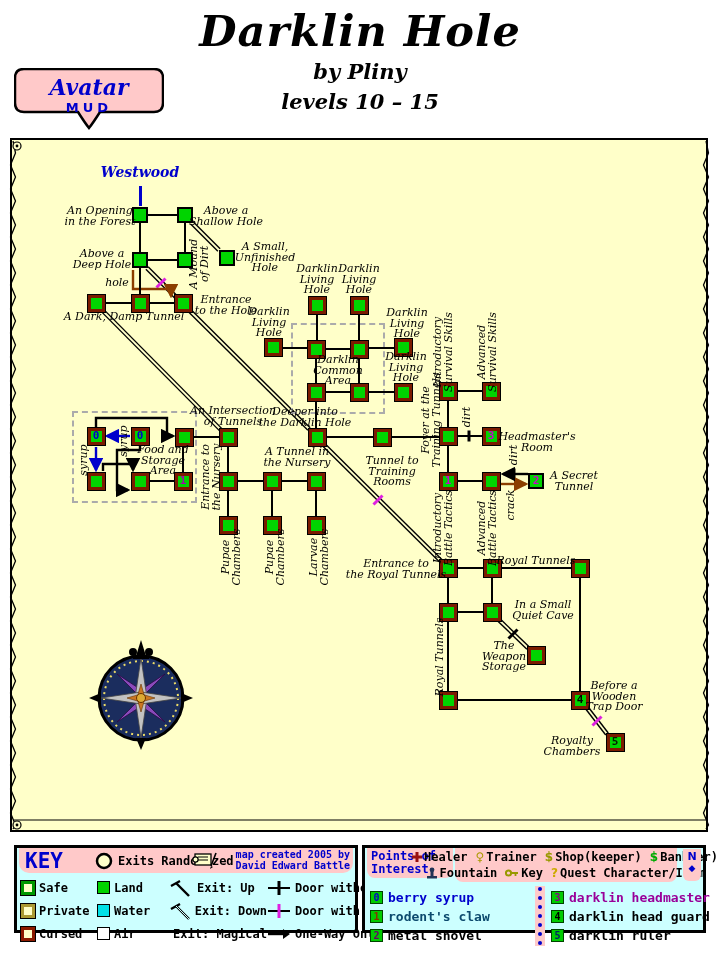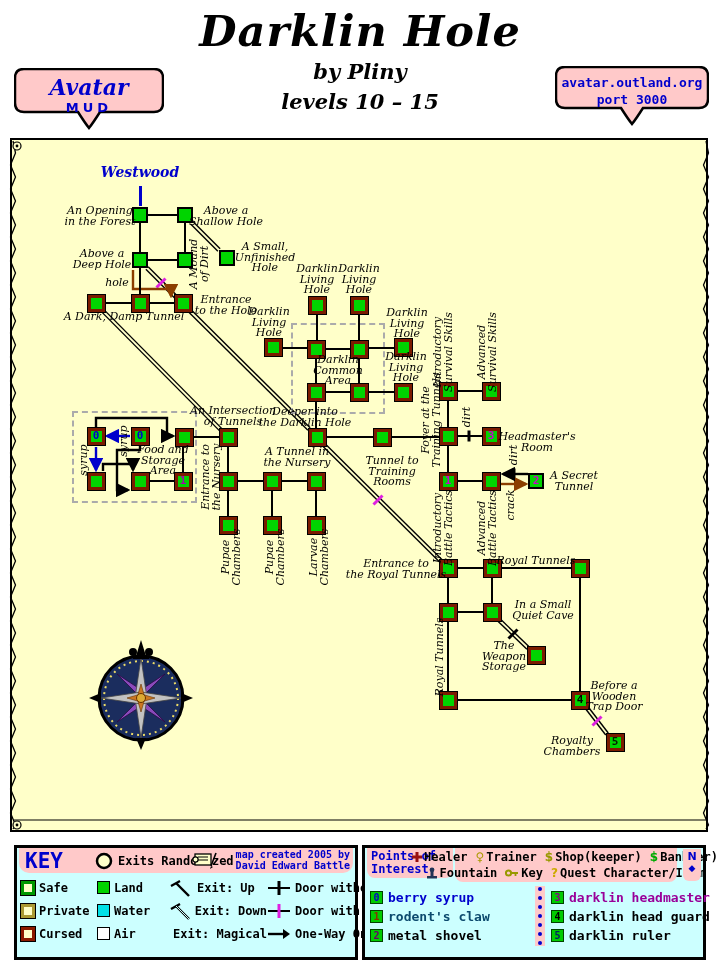--- a/index.html
+++ b/index.html
@@ -36,21 +36,21 @@
         border:3px solid #7B1C00;outline:1px solid #000;display:flex;align-items:center;justify-content:center;}
   .room.land{width:16px;height:16px;border:2px solid #000;outline:none;}
   .room .n{font:bold 11px "DejaVu Sans Mono",monospace;line-height:10px;}
   .mlabel{position:absolute;font:italic 11px "DejaVu Serif",serif;line-height:10.5px;
           text-align:center;color:#000;white-space:pre;}
   .mlabel.r{transform:translate(-50%,-50%) rotate(-90deg);}
   .mlabel.h{transform:translate(-50%,-50%);}
   .mlabel.blue{color:#0000CC;font:italic bold 14px "DejaVu Serif",serif;}
 
   
-  .lbox{position:absolute;top:845px;width:344px;height:115px;background:#CCFFFF;
+  .lbox{position:absolute;top:845px;width:344px;height:88px;background:#CCFFFF;
         border:3px solid #000;box-sizing:border-box;}
   #key-box{left:14px;}
   #poi-box{left:362px;}
   .pinkpatch{position:absolute;background:#FFC9C9;border-radius:0 0 8px 8px;}
   #key-title{position:absolute;left:8px;top:1px;font:bold 21px "DejaVu Sans Mono",monospace;color:#0000CC;}
   #key-rand{position:absolute;left:78px;top:4px;display:flex;align-items:center;gap:5px;
             font:bold 12px "DejaVu Sans Mono",monospace;color:#000;}
   #key-credit{position:absolute;right:5px;top:1px;display:flex;align-items:center;gap:18px;}
   #key-credit .ct{font:bold 10px "DejaVu Sans Mono",monospace;color:#0000CC;line-height:11px;}
   #key-grid{position:absolute;left:4px;top:28px;width:332px;height:70px;
@@ -92,27 +92,20 @@
   <div class="levels">levels 10 – 15</div>
 
   <div class="badge" id="badge-left">
     <svg width="150" height="62">
       <path d="M10 1 H140 Q149 1 149 10 V35 Q149 44 140 44 H86 Q79 55 75 60 Q71 55 64 44 H10 Q1 44 1 35 V10 Q1 1 10 1 Z" fill="#FFC9C9" stroke="#000" stroke-width="2.5"></path>
     </svg>
     <span class="b1">Avatar</span>
     <span class="b2">MUD</span>
   </div>
 
-  <div class="badge" id="badge-right">
-    <svg width="154" height="60">
-      <path d="M10 1 H144 Q153 1 153 10 V33 Q153 42 144 42 H88 Q81 53 77 58 Q73 53 66 42 H10 Q1 42 1 33 V10 Q1 1 10 1 Z" fill="#FFC9C9" stroke="#000" stroke-width="2.5"></path>
-    </svg>
-    <span class="b1">avatar.outland.org</span>
-    <span class="b2">port 3000</span>
-  </div>
 
   <div id="parchment"></div>
 
   <div id="map">
     <svg id="map-svg" width="720" height="960">
       <defs>
         <marker id="ah-black" markerWidth="6" markerHeight="6" refX="5" refY="3" orient="auto">
           <path d="M0,0 L6,3 L0,6 Z" fill="#000000"></path>
           </marker>
         <marker id="ah-brown" markerWidth="6" markerHeight="6" refX="5" refY="3" orient="auto">

